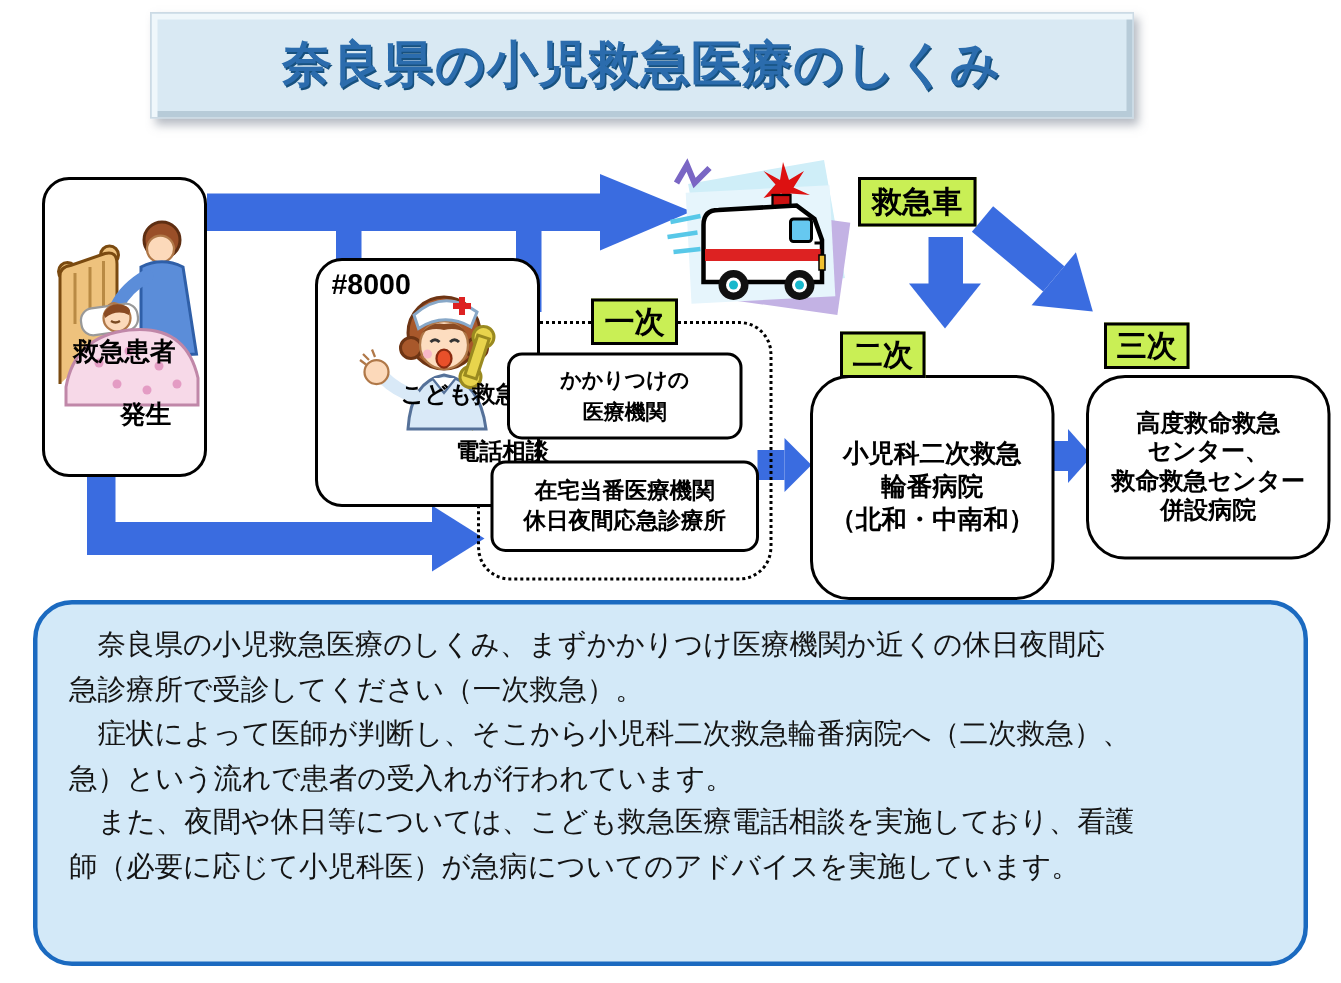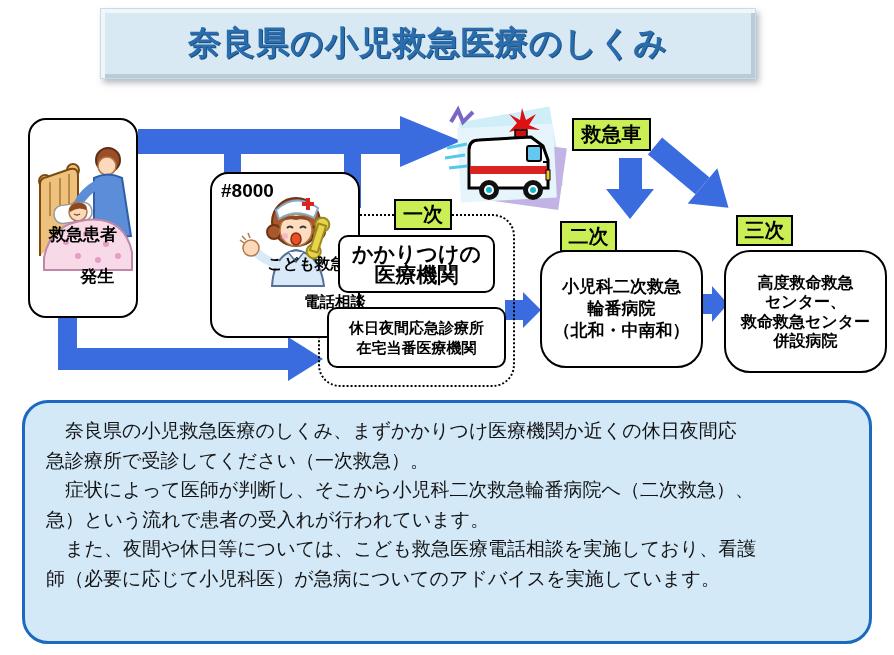--- a/index.html
+++ b/index.html
@@ -54,24 +54,24 @@
   .dashed-box{
     position:absolute;left:318px;top:214px;width:197px;height:173px;
     border:2px dotted #000;border-radius:22px;box-sizing:border-box;z-index:1;
     background:transparent;
   }
   .inner-box{
     position:absolute;background:#fff;border:2px solid #000;border-radius:10px;
     display:flex;flex-direction:column;align-items:center;justify-content:center;
     font-weight:bold;text-align:center;box-sizing:border-box;z-index:2;white-space:pre;
   }
-  .kakaritsuke-box{left:338px;top:235px;width:157px;height:58px;font-size:21px;line-height:21px;}
+  .kakaritsuke-box{left:338px;top:235px;width:157px;height:58px;font-size:14px;line-height:21px;}
   .kyujitsu-box{left:327px;top:307px;width:179px;height:61px;font-size:15px;line-height:20px;}
   .niji-box{
-    left:540px;top:250px;width:163px;height:118px;border-radius:26px;
+    left:540px;top:250px;width:163px;height:150px;border-radius:26px;
     font-size:17px;line-height:22px;
   }
   .sanji-box{
     left:724px;top:250px;width:163px;height:123px;border-radius:26px;
     font-size:16px;line-height:19.5px;
   }
   .inner-box div{white-space:pre;}
   
   .ambulance-wrap{position:absolute;left:443px;top:100px;width:130px;height:120px;z-index:2;}
   
@@ -237,22 +237,22 @@
   <div class="tag tag-ichiji">一次</div>
   <div class="tag tag-niji">二次</div>
   <div class="tag tag-sanji">三次</div>
 
   <div class="dashed-box"></div>
   <div class="inner-box kakaritsuke-box">
     <div>かかりつけの</div>
     <div>医療機関</div>
   </div>
   <div class="inner-box kyujitsu-box">
+    <div>在宅当番医療機関</div>
     <div>休日夜間応急診療所</div>
-    <div>在宅当番医療機関</div>
   </div>
 
   <div class="inner-box niji-box">
     <div>小児科二次救急</div>
     <div>輪番病院</div>
     <div>（北和・中南和）</div>
   </div>
 
   <div class="inner-box sanji-box">
     <div>高度救命救急</div>

